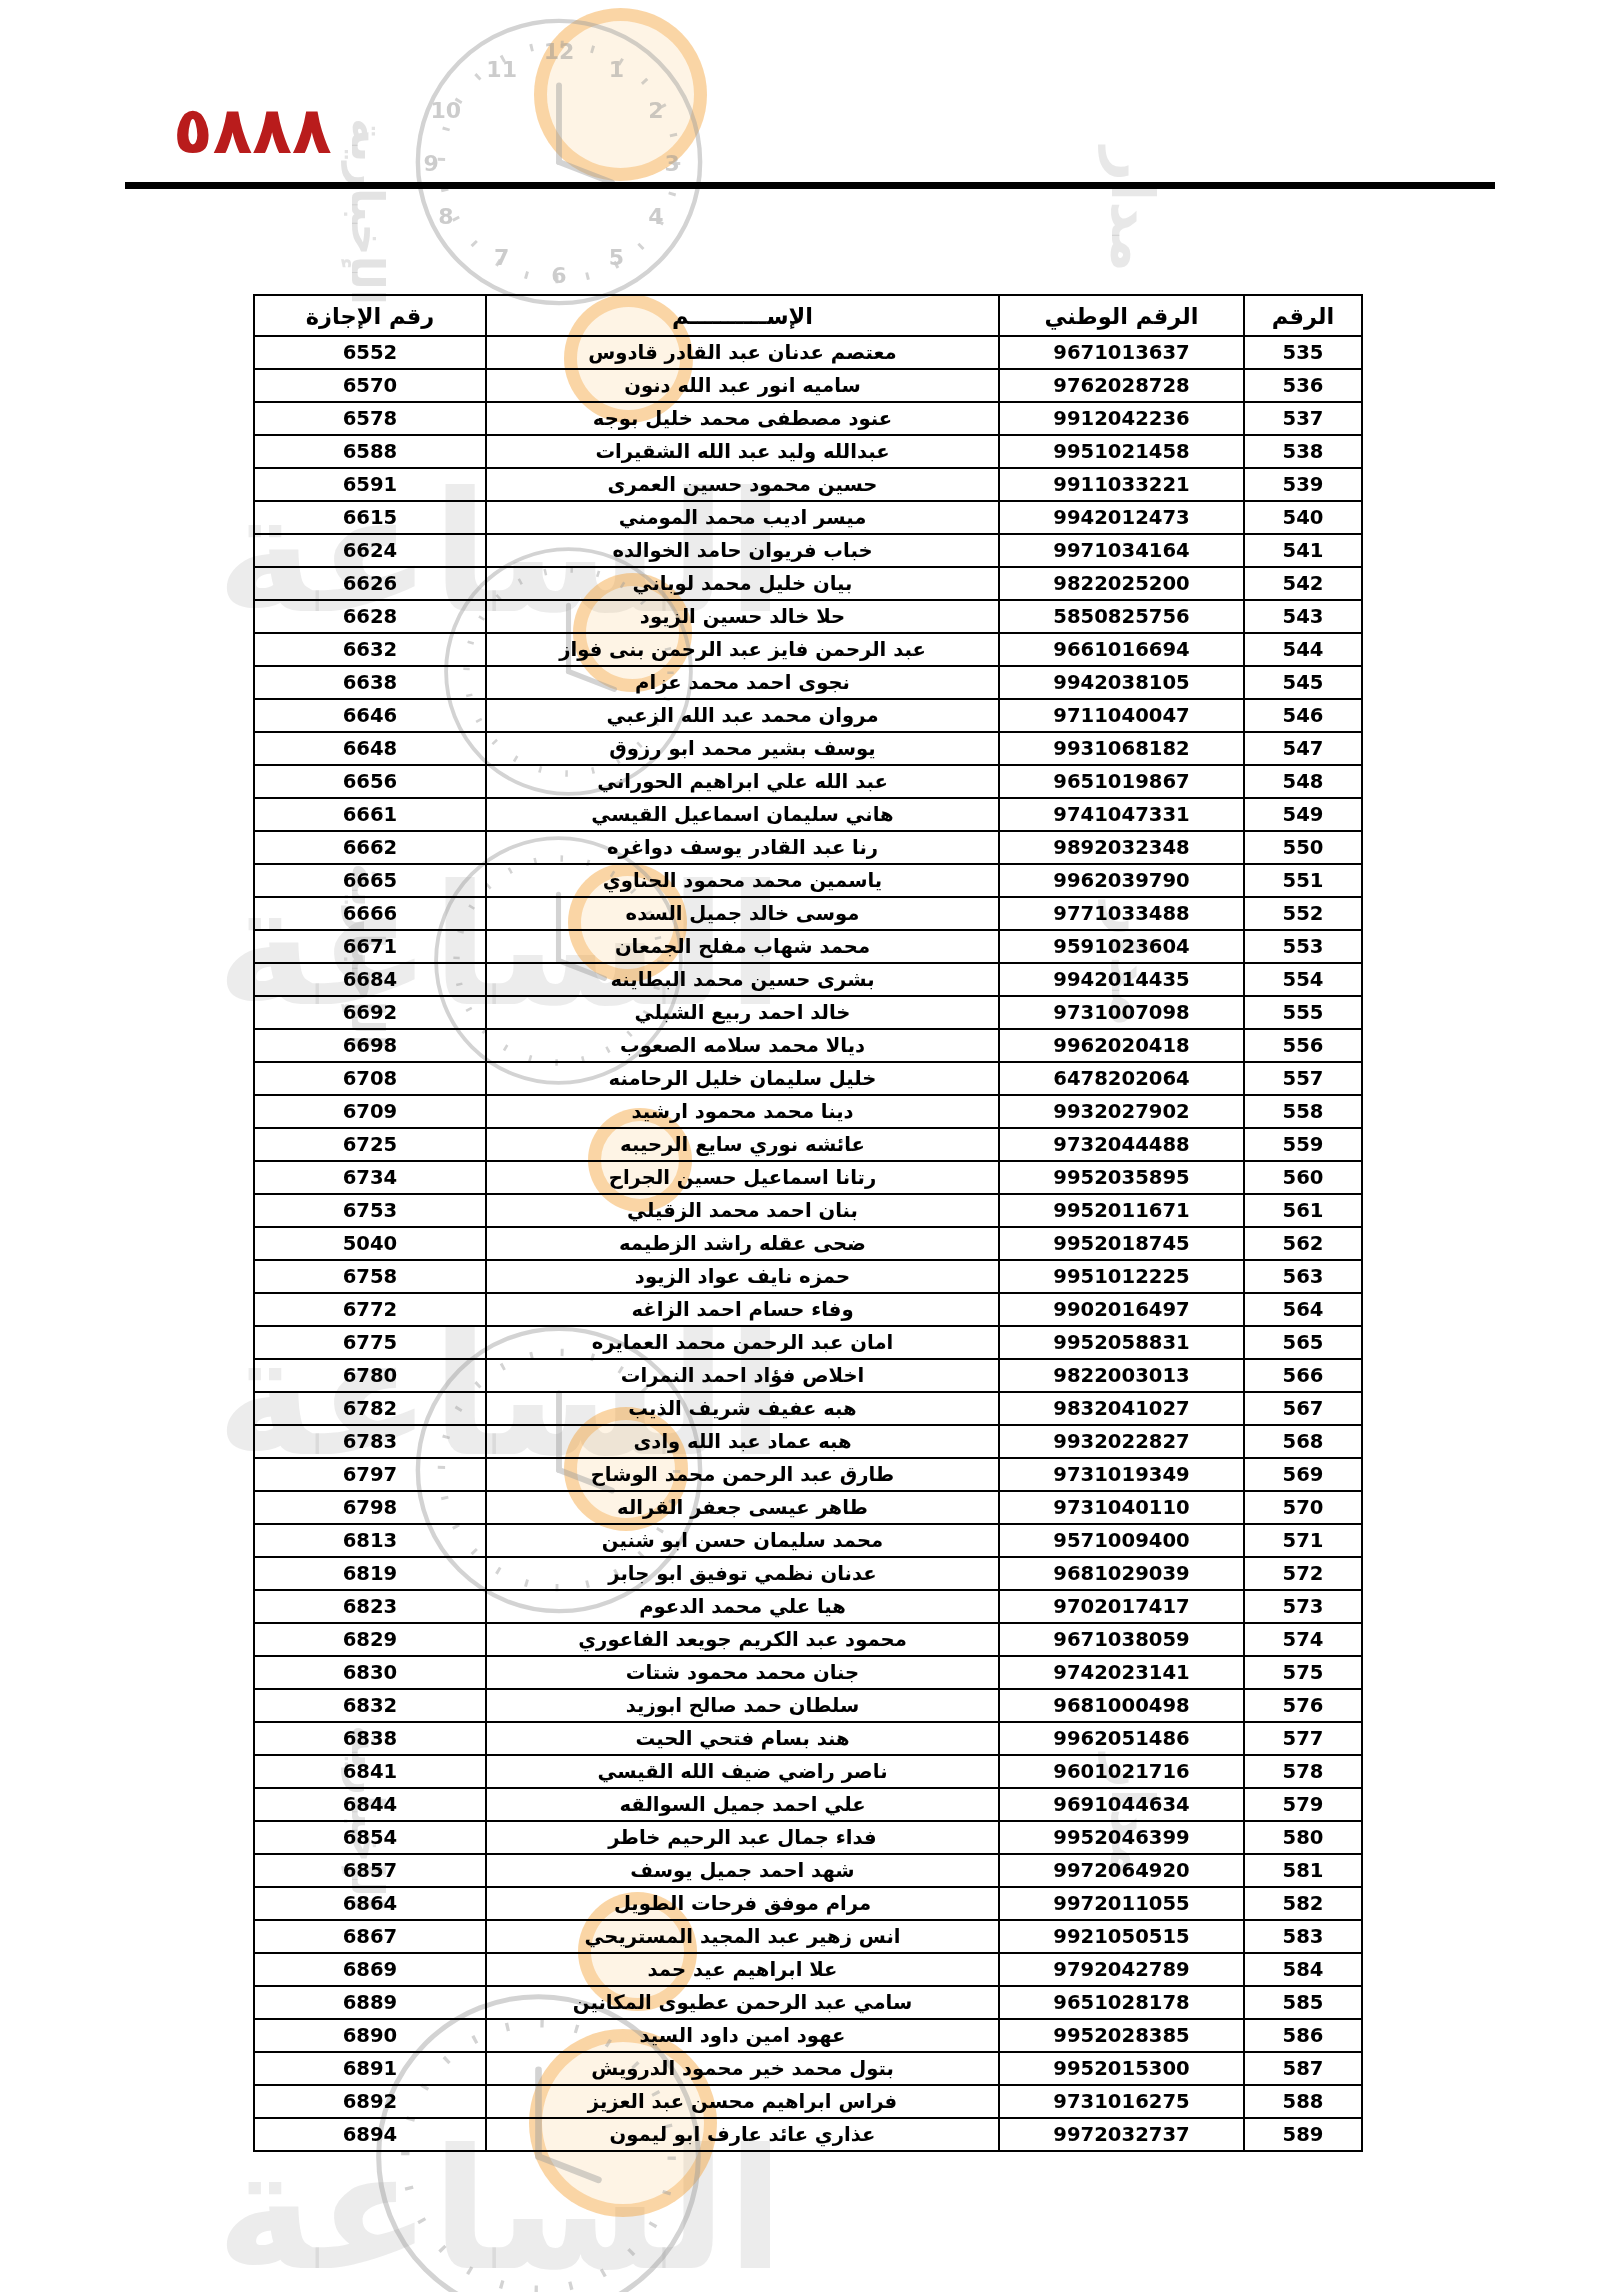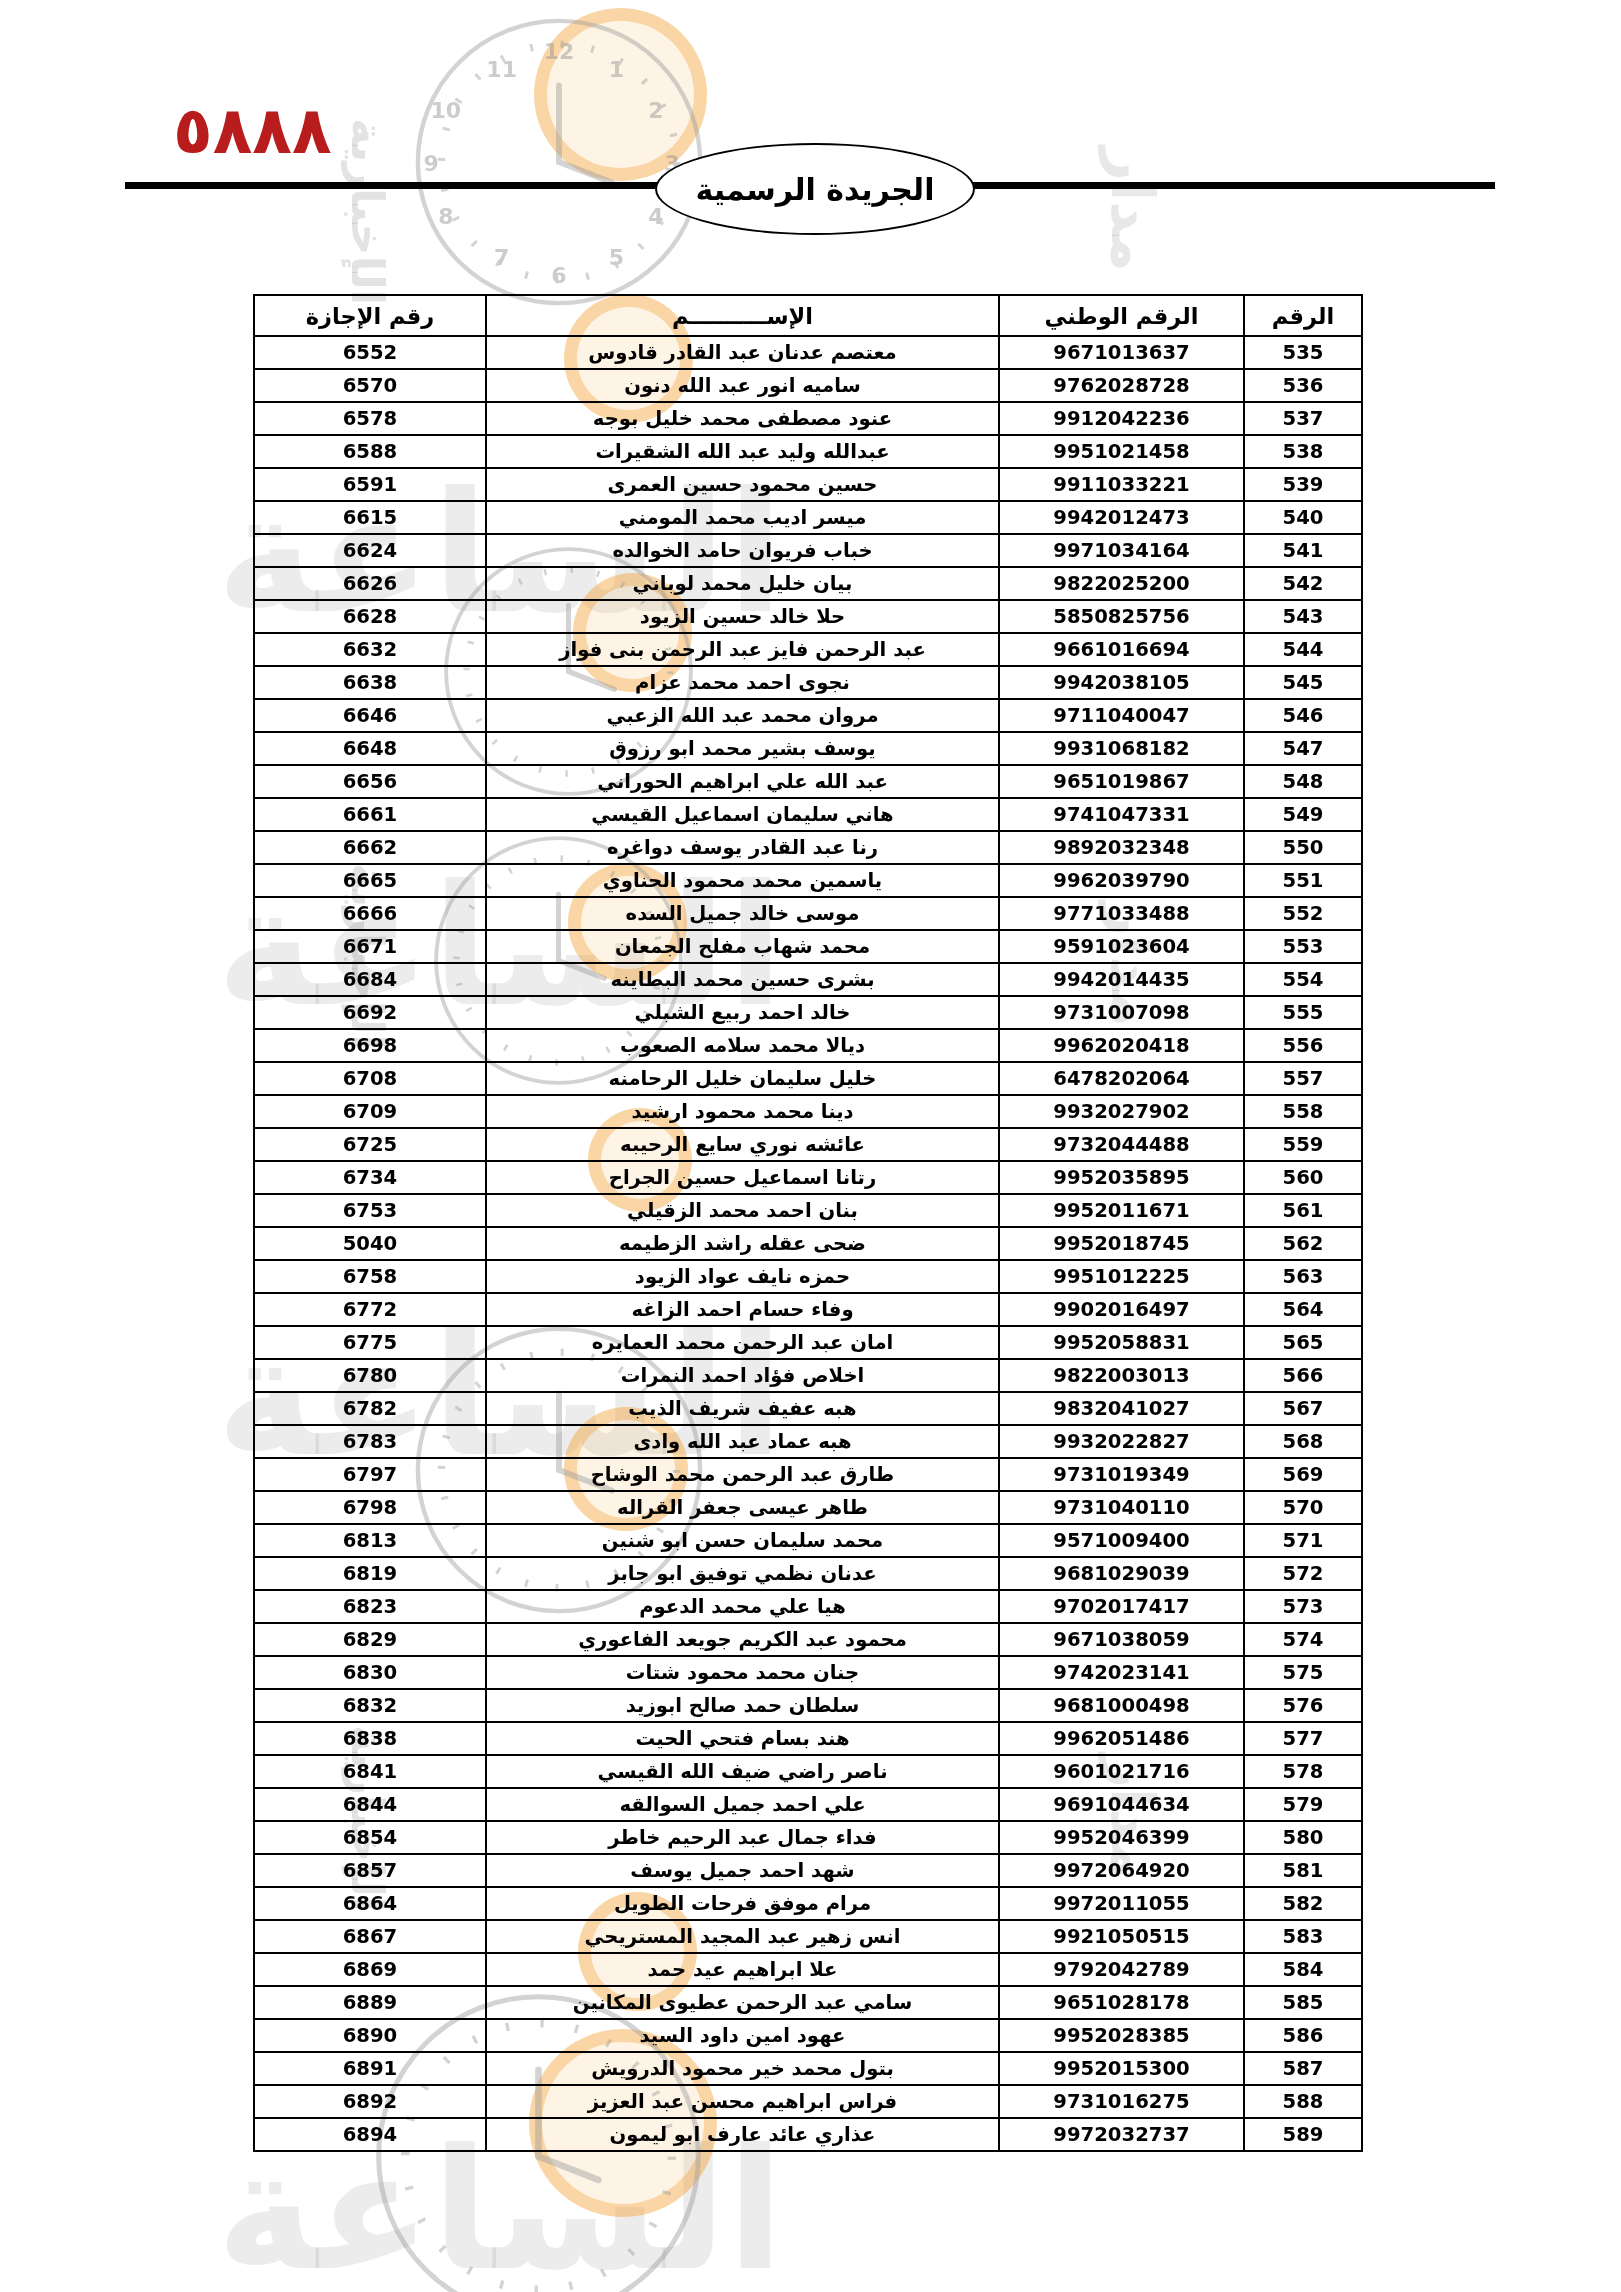--- a/index.html
+++ b/index.html
@@ -134,23 +134,20 @@
     <svg class="clock" style="left:372px;top:1990px;width:333px;height:333px;" viewBox="0 0 200 200">
       <circle class="ring-outer" cx="100" cy="100" r="96"></circle>
       <circle class="ring-ticks" cx="100" cy="100" r="80"></circle>
       <line x1="100" y1="100" x2="100" y2="48"></line>
       <line x1="100" y1="100" x2="136" y2="114"></line>
     </svg>
   </div>
 
   <div class="page-number">٥٨٨٨</div>
   <div class="top-rule"></div>
-  <div class="banner-oval">
-    <span>الجريدة الرسمية</span>
-  </div>
 
   <div class="table-wrap">
     <table class="gazette">
       <colgroup>
         <col style="width:118px;">
         <col style="width:245px;">
         <col style="width:513px;">
         <col style="width:232px;">
       </colgroup>
       <thead>

